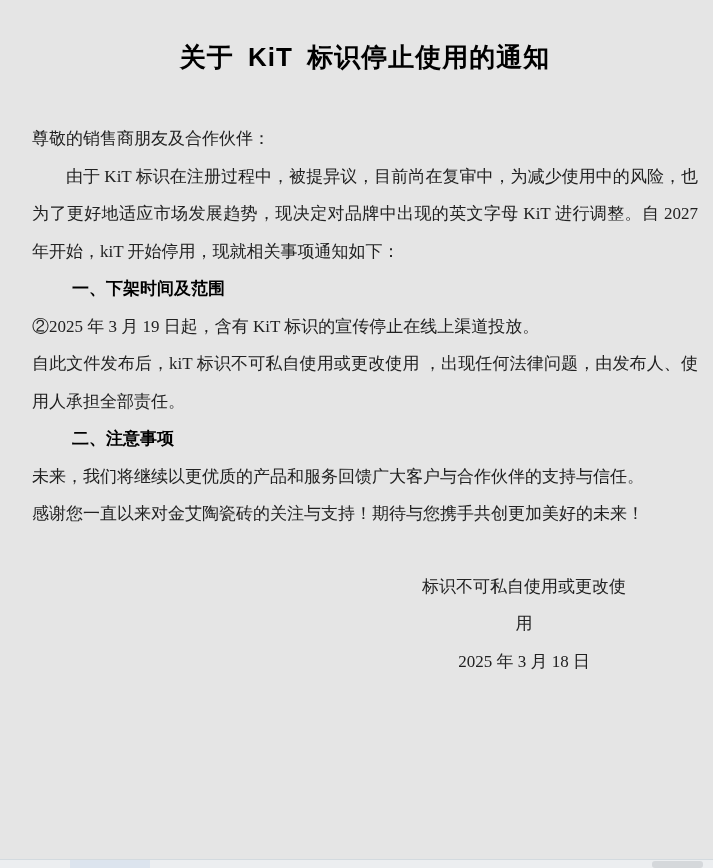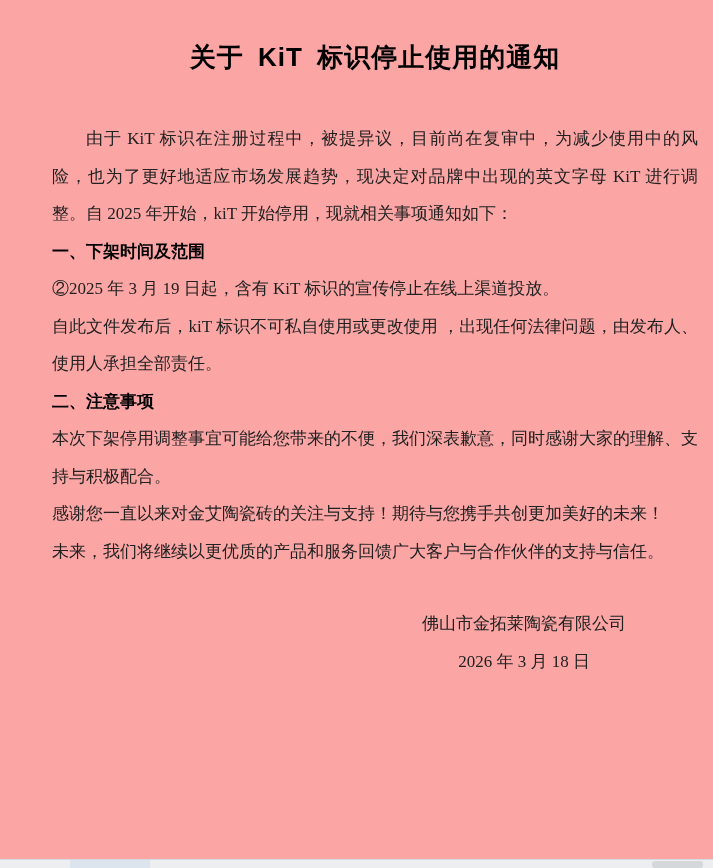--- a/index.html
+++ b/index.html
@@ -6,22 +6,22 @@
   html, body { width: 713px; height: 868px; overflow: hidden; }
   body {
     background: #ffffff;
     font-family: "Liberation Serif", "DejaVu Serif", serif;
     color: #212121;
     position: relative;
   }
   .page {
     position: absolute;
     inset: 0;
-    background: #fca5a5;
-    padding: 42px 15px 0 52px;
+    background: #e5e5e5;
+    padding: 42px 15px 0 32px;
   }
   .doc-title {
     font-family: "Liberation Sans", "DejaVu Sans", sans-serif;
     font-weight: bold;
     font-size: 26px;
     line-height: 1.2;
     color: #000000;
     text-align: center;
     word-spacing: 6px;
     letter-spacing: 1px;
@@ -33,20 +33,21 @@
   }
   .para {
     text-align: justify;
     color: #212121;
   }
   .indent { text-indent: 2em; }
   .heading {
     font-family: "Liberation Sans", "DejaVu Sans", sans-serif;
     font-weight: bold;
     color: #000000;
+    margin-left: 40px;
   }
   .signature-block {
     margin: 35px 71px 0 auto;
     width: 206px;
     text-align: center;
     font-size: 17px;
     line-height: 37.5px;
   }
   .bottom-bar {
     position: absolute;
@@ -71,43 +72,43 @@
 </style>
 </head>
 <body>
 
 <div class="page">
 
   <h1 class="doc-title">关于 KiT 标识停止使用的通知</h1>
 
   <div class="doc-body">
 
+    <p class="para">尊敬的销售商朋友及合作伙伴：</p>
 
-    <p class="para indent">由于 KiT 标识在注册过程中，被提异议，目前尚在复审中，为减少使用中的风险，也为了更好地适应市场发展趋势，现决定对品牌中出现的英文字母 KiT 进行调整。自 2025 年开始，kiT 开始停用，现就相关事项通知如下：</p>
+    <p class="para indent">由于 KiT 标识在注册过程中，被提异议，目前尚在复审中，为减少使用中的风险，也为了更好地适应市场发展趋势，现决定对品牌中出现的英文字母 KiT 进行调整。自 2027 年开始，kiT 开始停用，现就相关事项通知如下：</p>
 
     <p class="para heading">一、下架时间及范围</p>
 
 
     <p class="para">②2025 年 3 月 19 日起，含有 KiT 标识的宣传停止在线上渠道投放。</p>
 
     <p class="para">自此文件发布后，kiT 标识不可私自使用或更改使用 ，出现任何法律问题，由发布人、使用人承担全部责任。</p>
 
     <p class="para heading">二、注意事项</p>
 
-    <p class="para">本次下架停用调整事宜可能给您带来的不便，我们深表歉意，同时感谢大家的理解、支持与积极配合。</p>
+
+    <p class="para">未来，我们将继续以更优质的产品和服务回馈广大客户与合作伙伴的支持与信任。</p>
 
     <p class="para">感谢您一直以来对金艾陶瓷砖的关注与支持！期待与您携手共创更加美好的未来！</p>
-
-    <p class="para">未来，我们将继续以更优质的产品和服务回馈广大客户与合作伙伴的支持与信任。</p>
 
   </div>
 
   <div class="signature-block">
-    <div>佛山市金拓莱陶瓷有限公司</div>
-    <div>2026 年 3 月 18 日</div>
+    <div>标识不可私自使用或更改使用</div>
+    <div>2025 年 3 月 18 日</div>
   </div>
 
 </div>
 
 <div class="bottom-bar">
   <div class="tint-segment"></div>
   <div class="thumb"></div>
 </div>
 
 </body></html>

